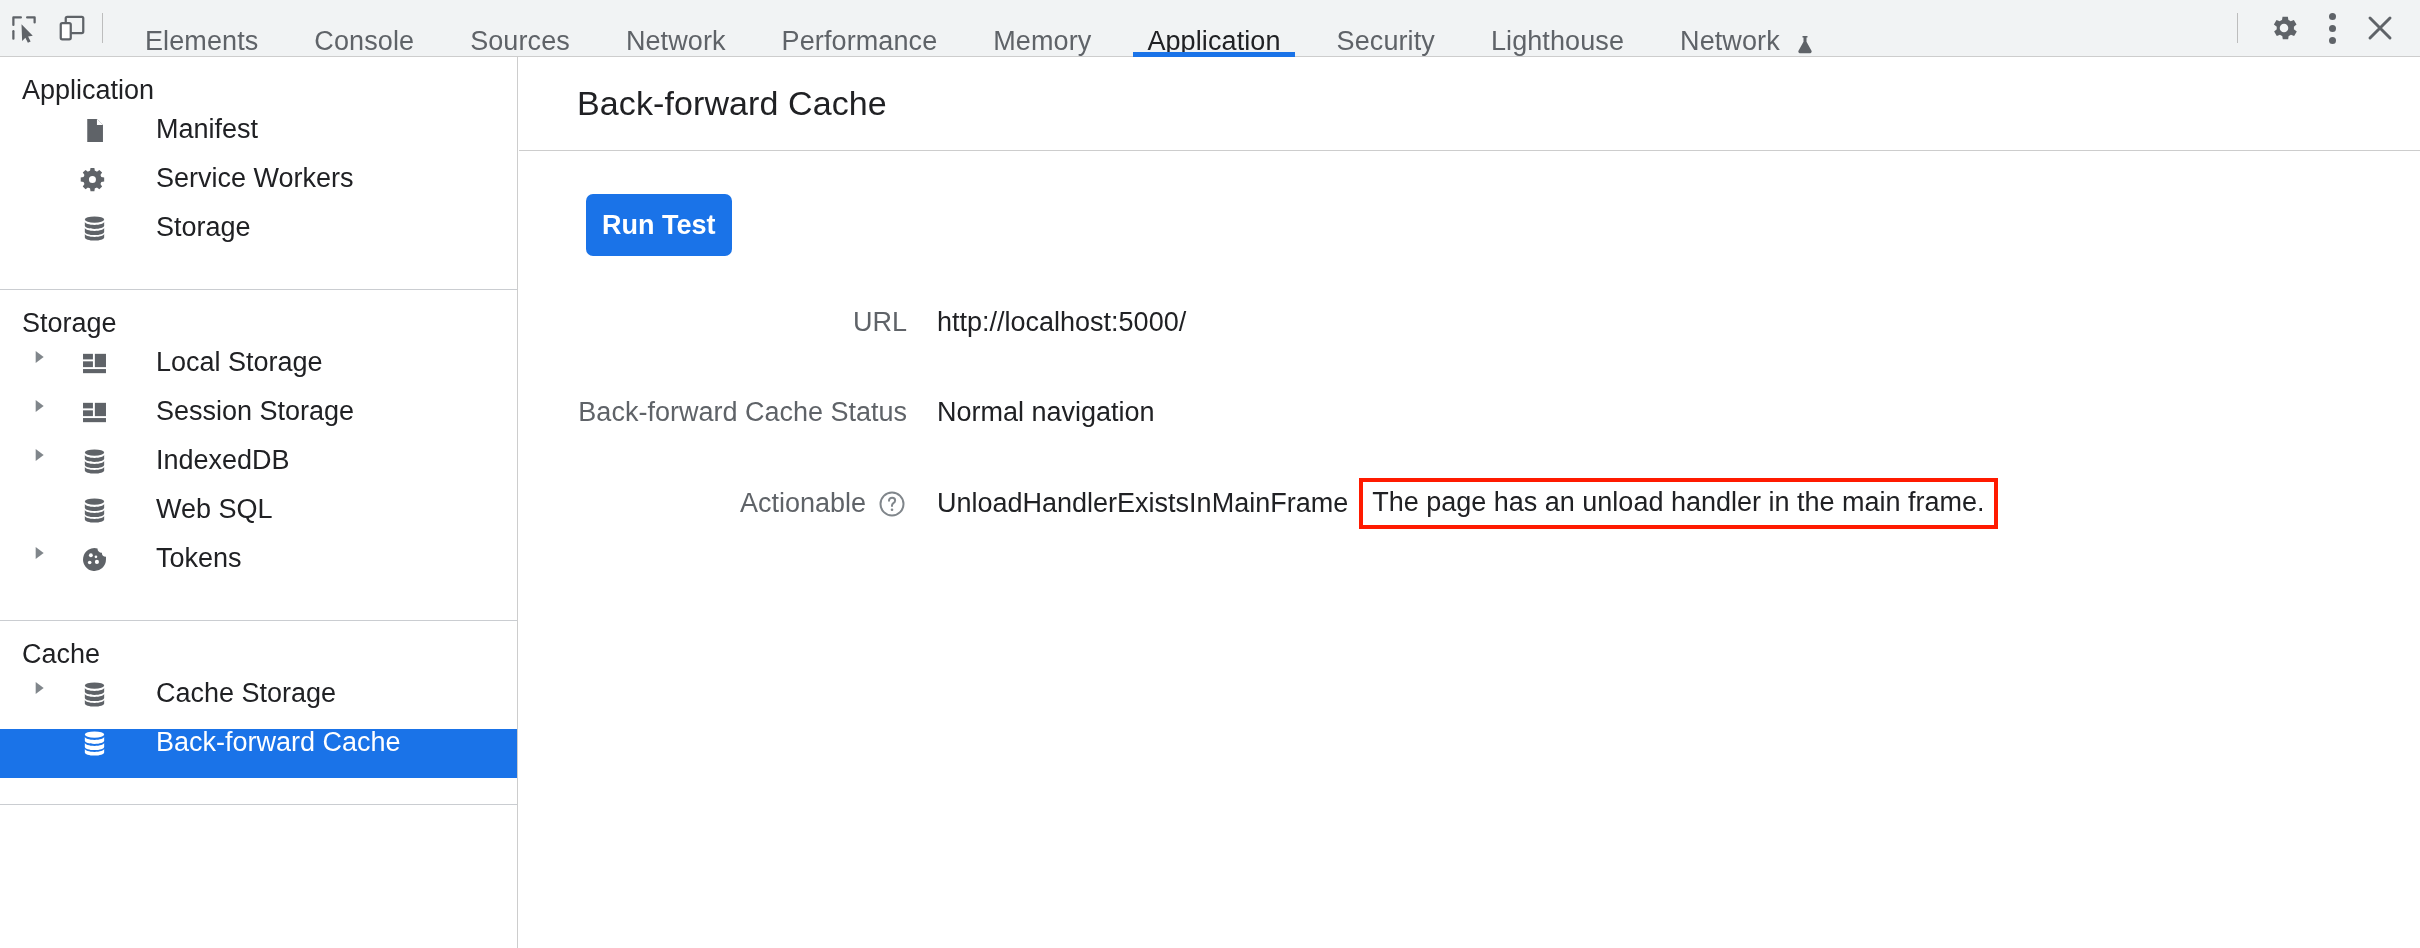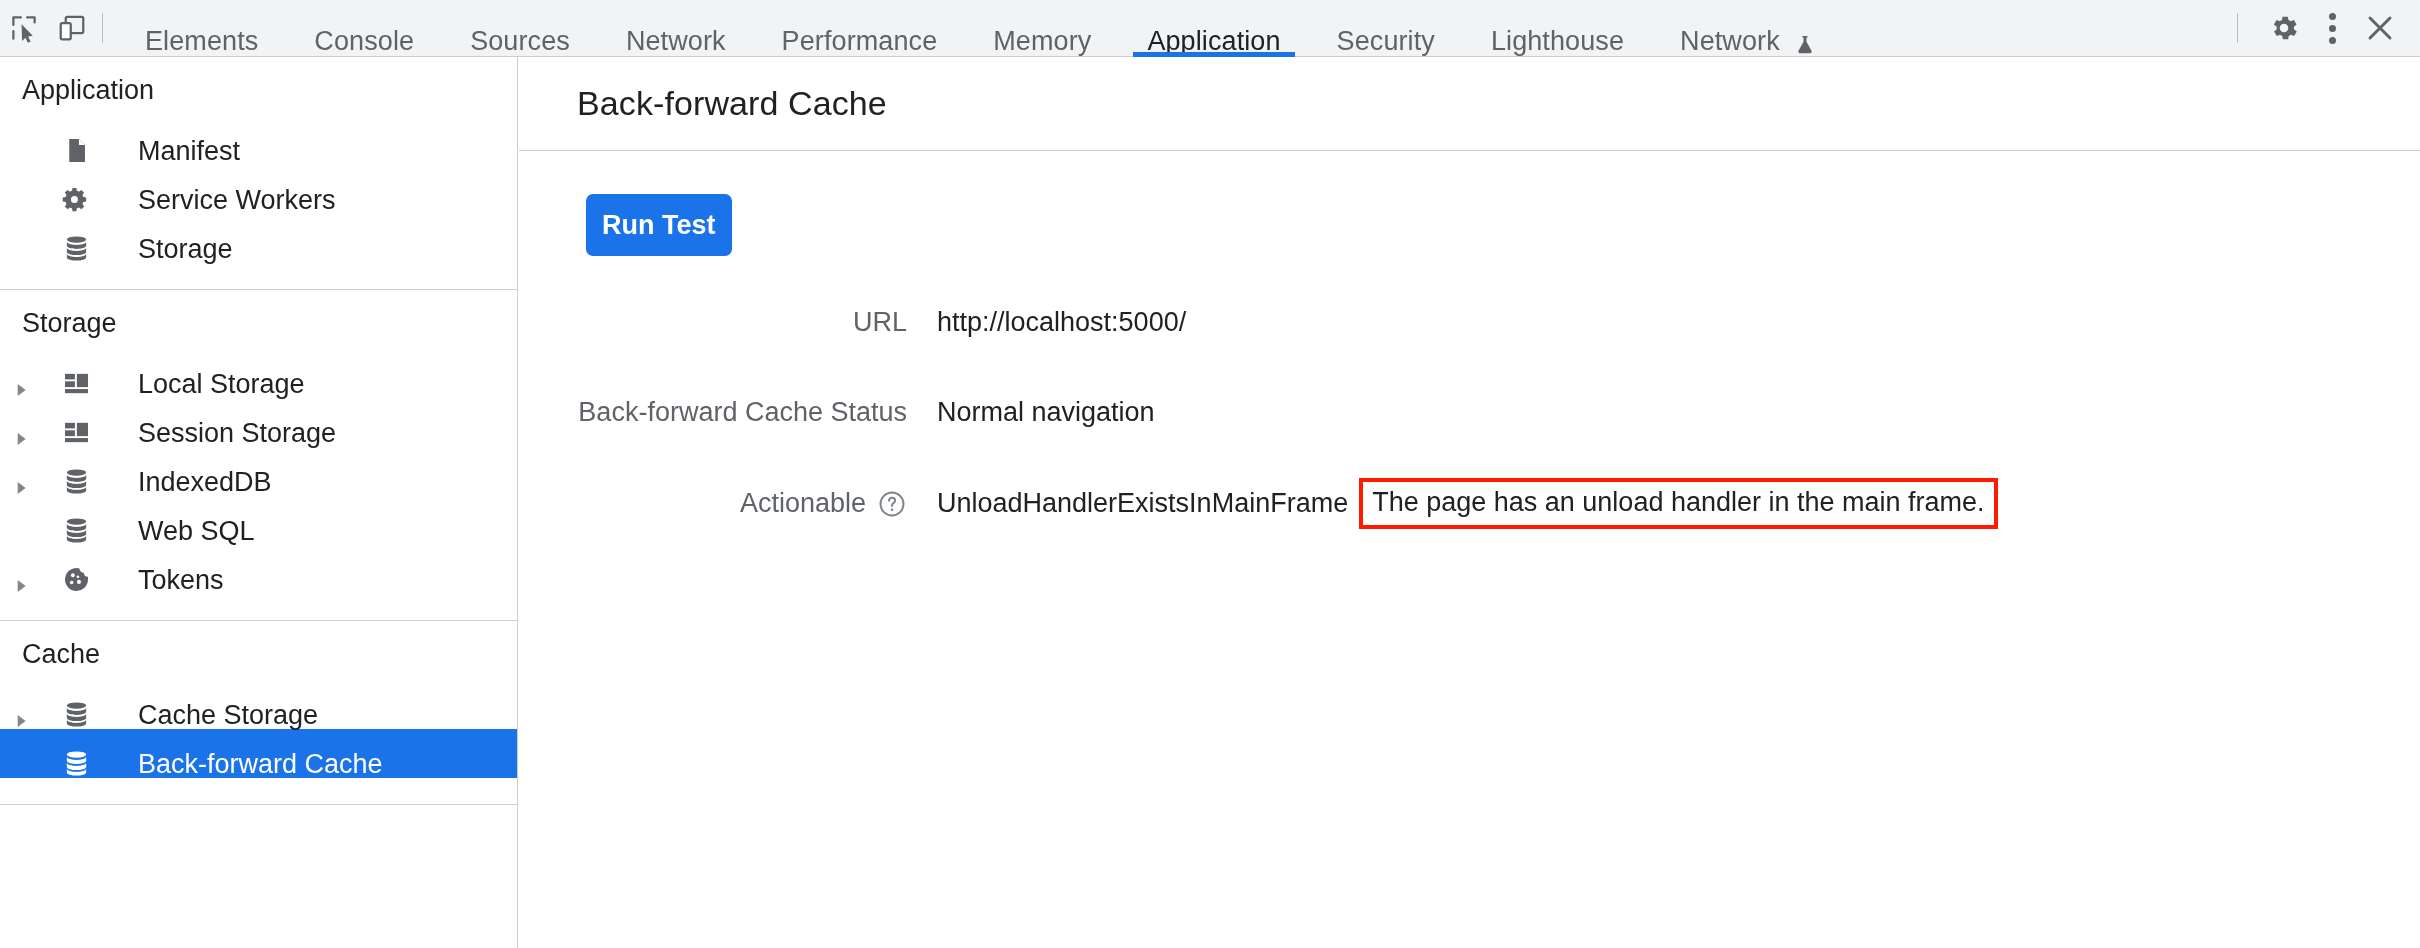--- a/index.html
+++ b/index.html
@@ -108,23 +108,23 @@
     margin: 0;
   }
   .sb-header {
     font-size: 27px;
     color: #202124;
     padding: 18px 0 10px 22px;
     white-space: nowrap;
   }
   .sb-item {
     display: flex;
-    align-items: flex-end;
+    align-items: flex-start;
     height: 49px;
-    padding-left: 4px;
+    padding-left: 22px;
     font-size: 27px;
     color: #202124;
     white-space: nowrap;
     cursor: pointer;
     gap: 24px;
   }
   .sb-item.selected {
     background: #1a73e8;
     color: #ffffff;
   }

